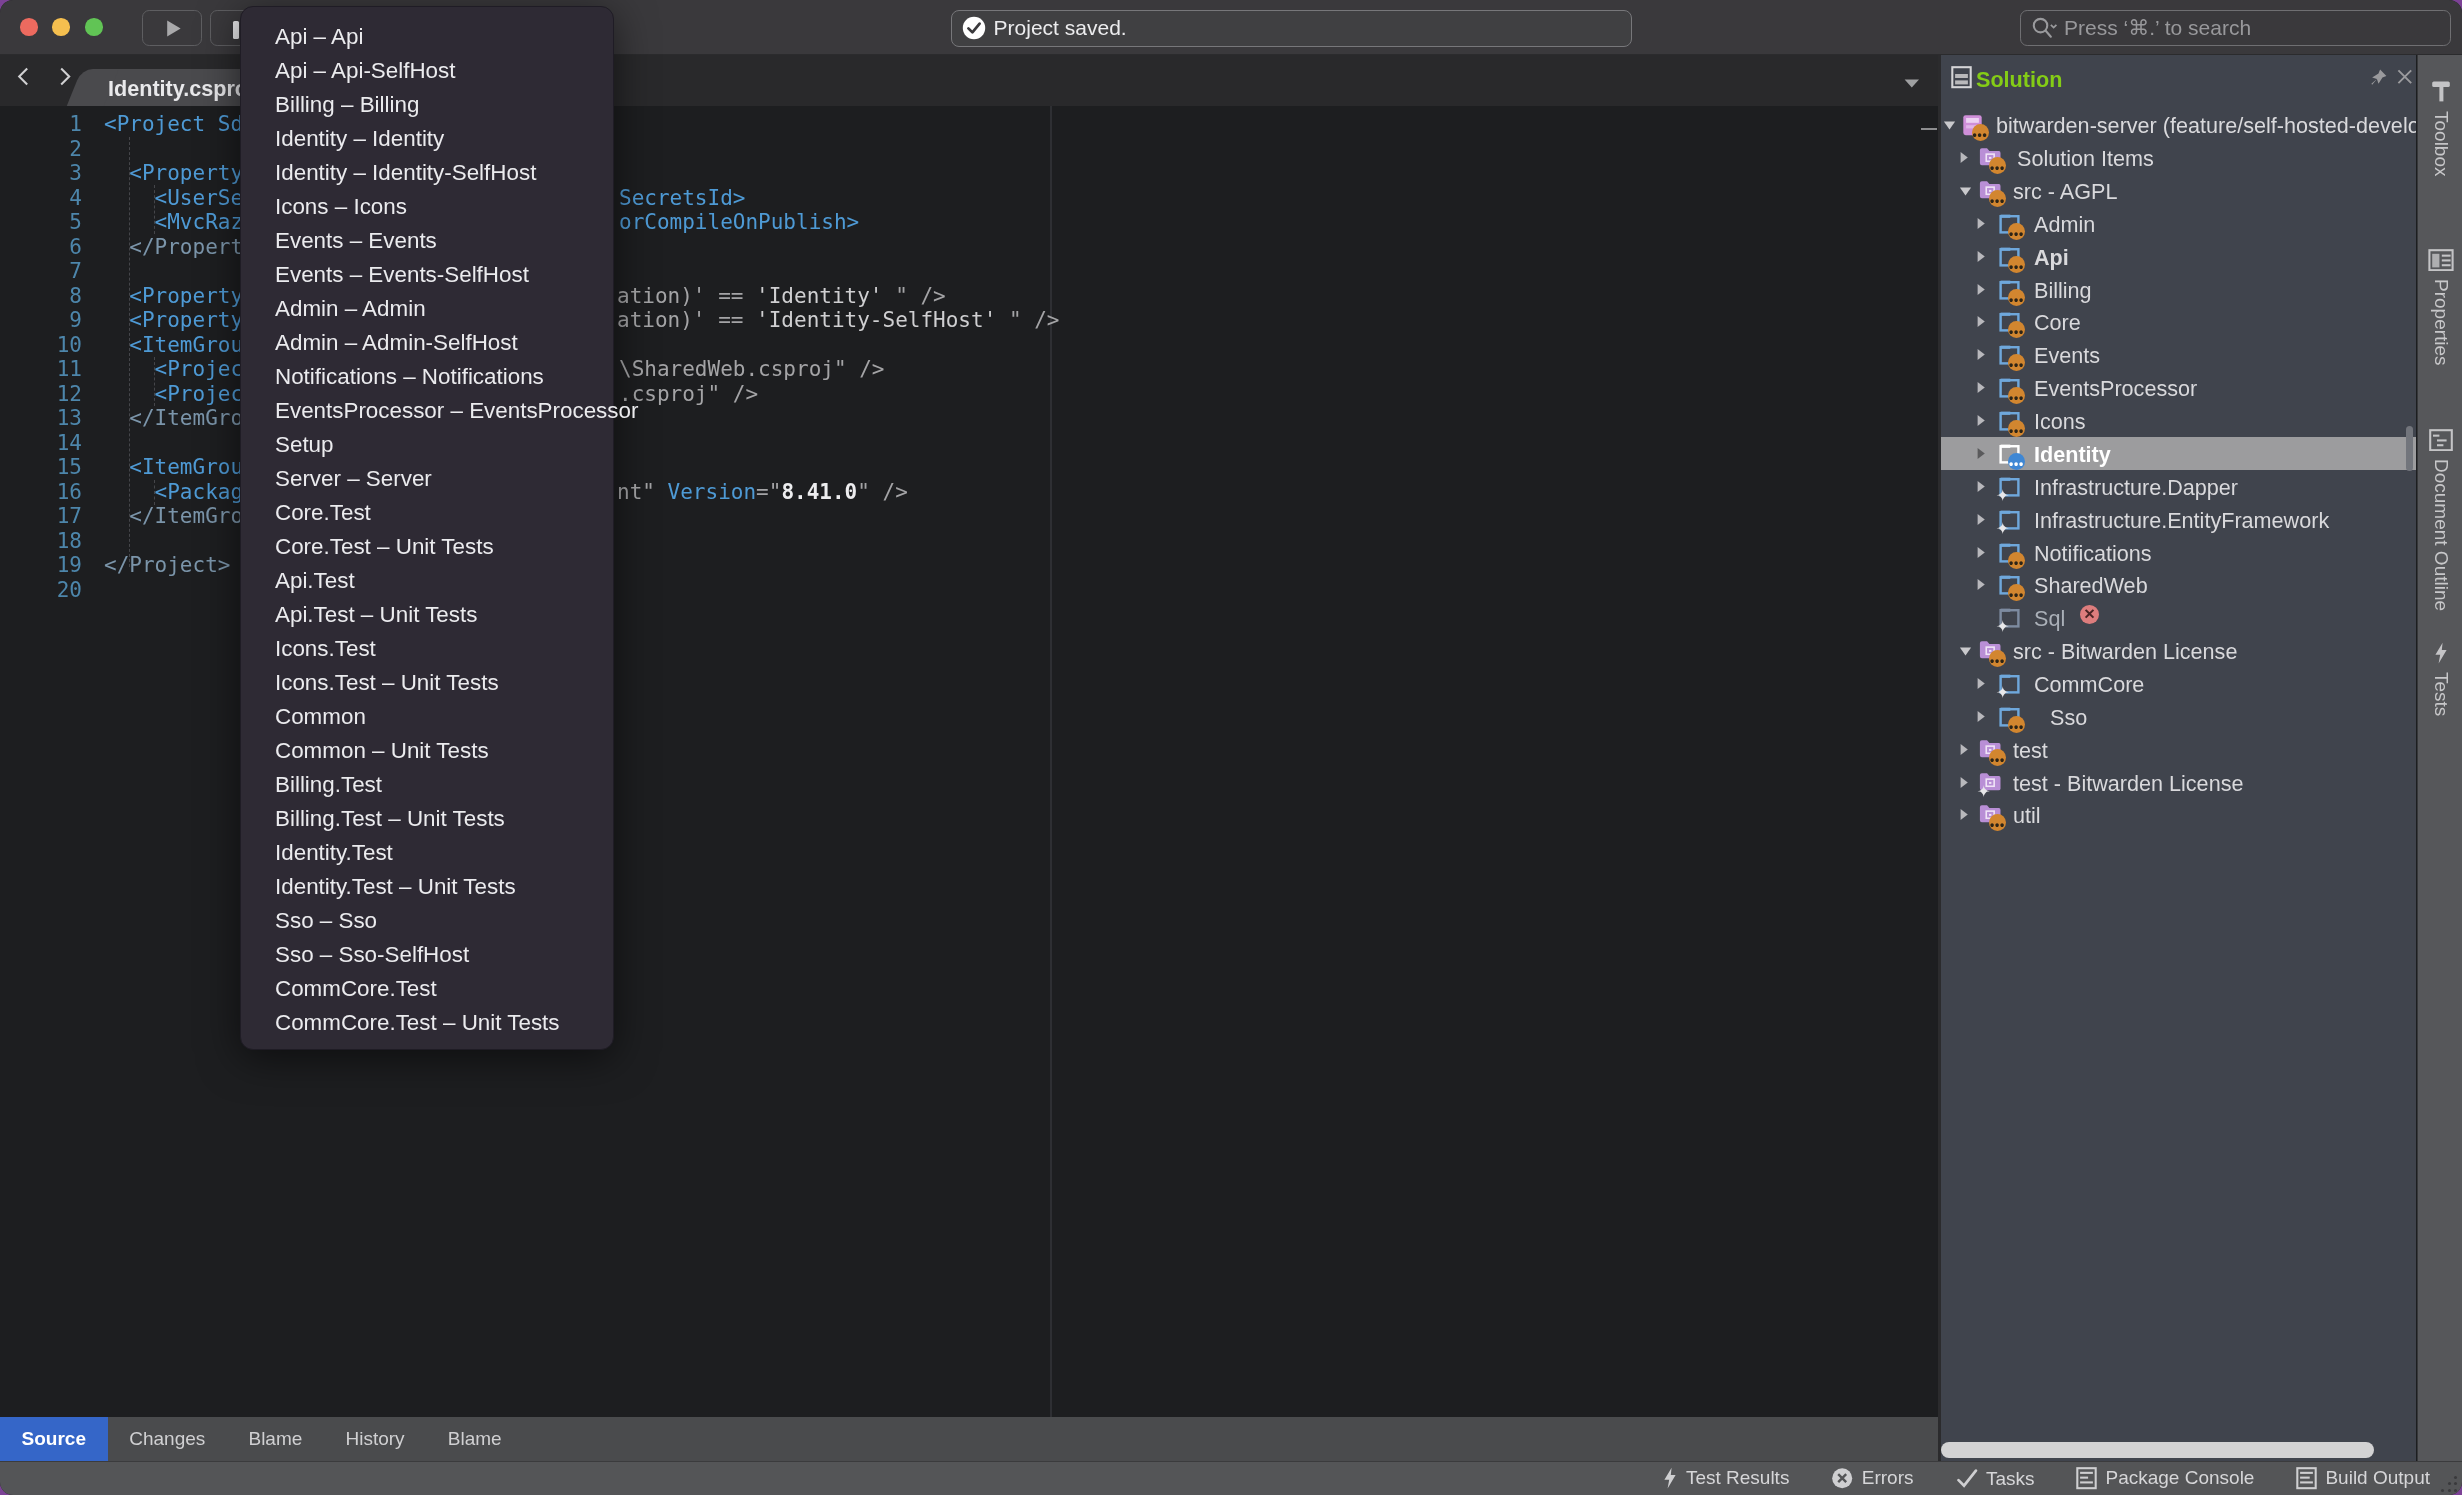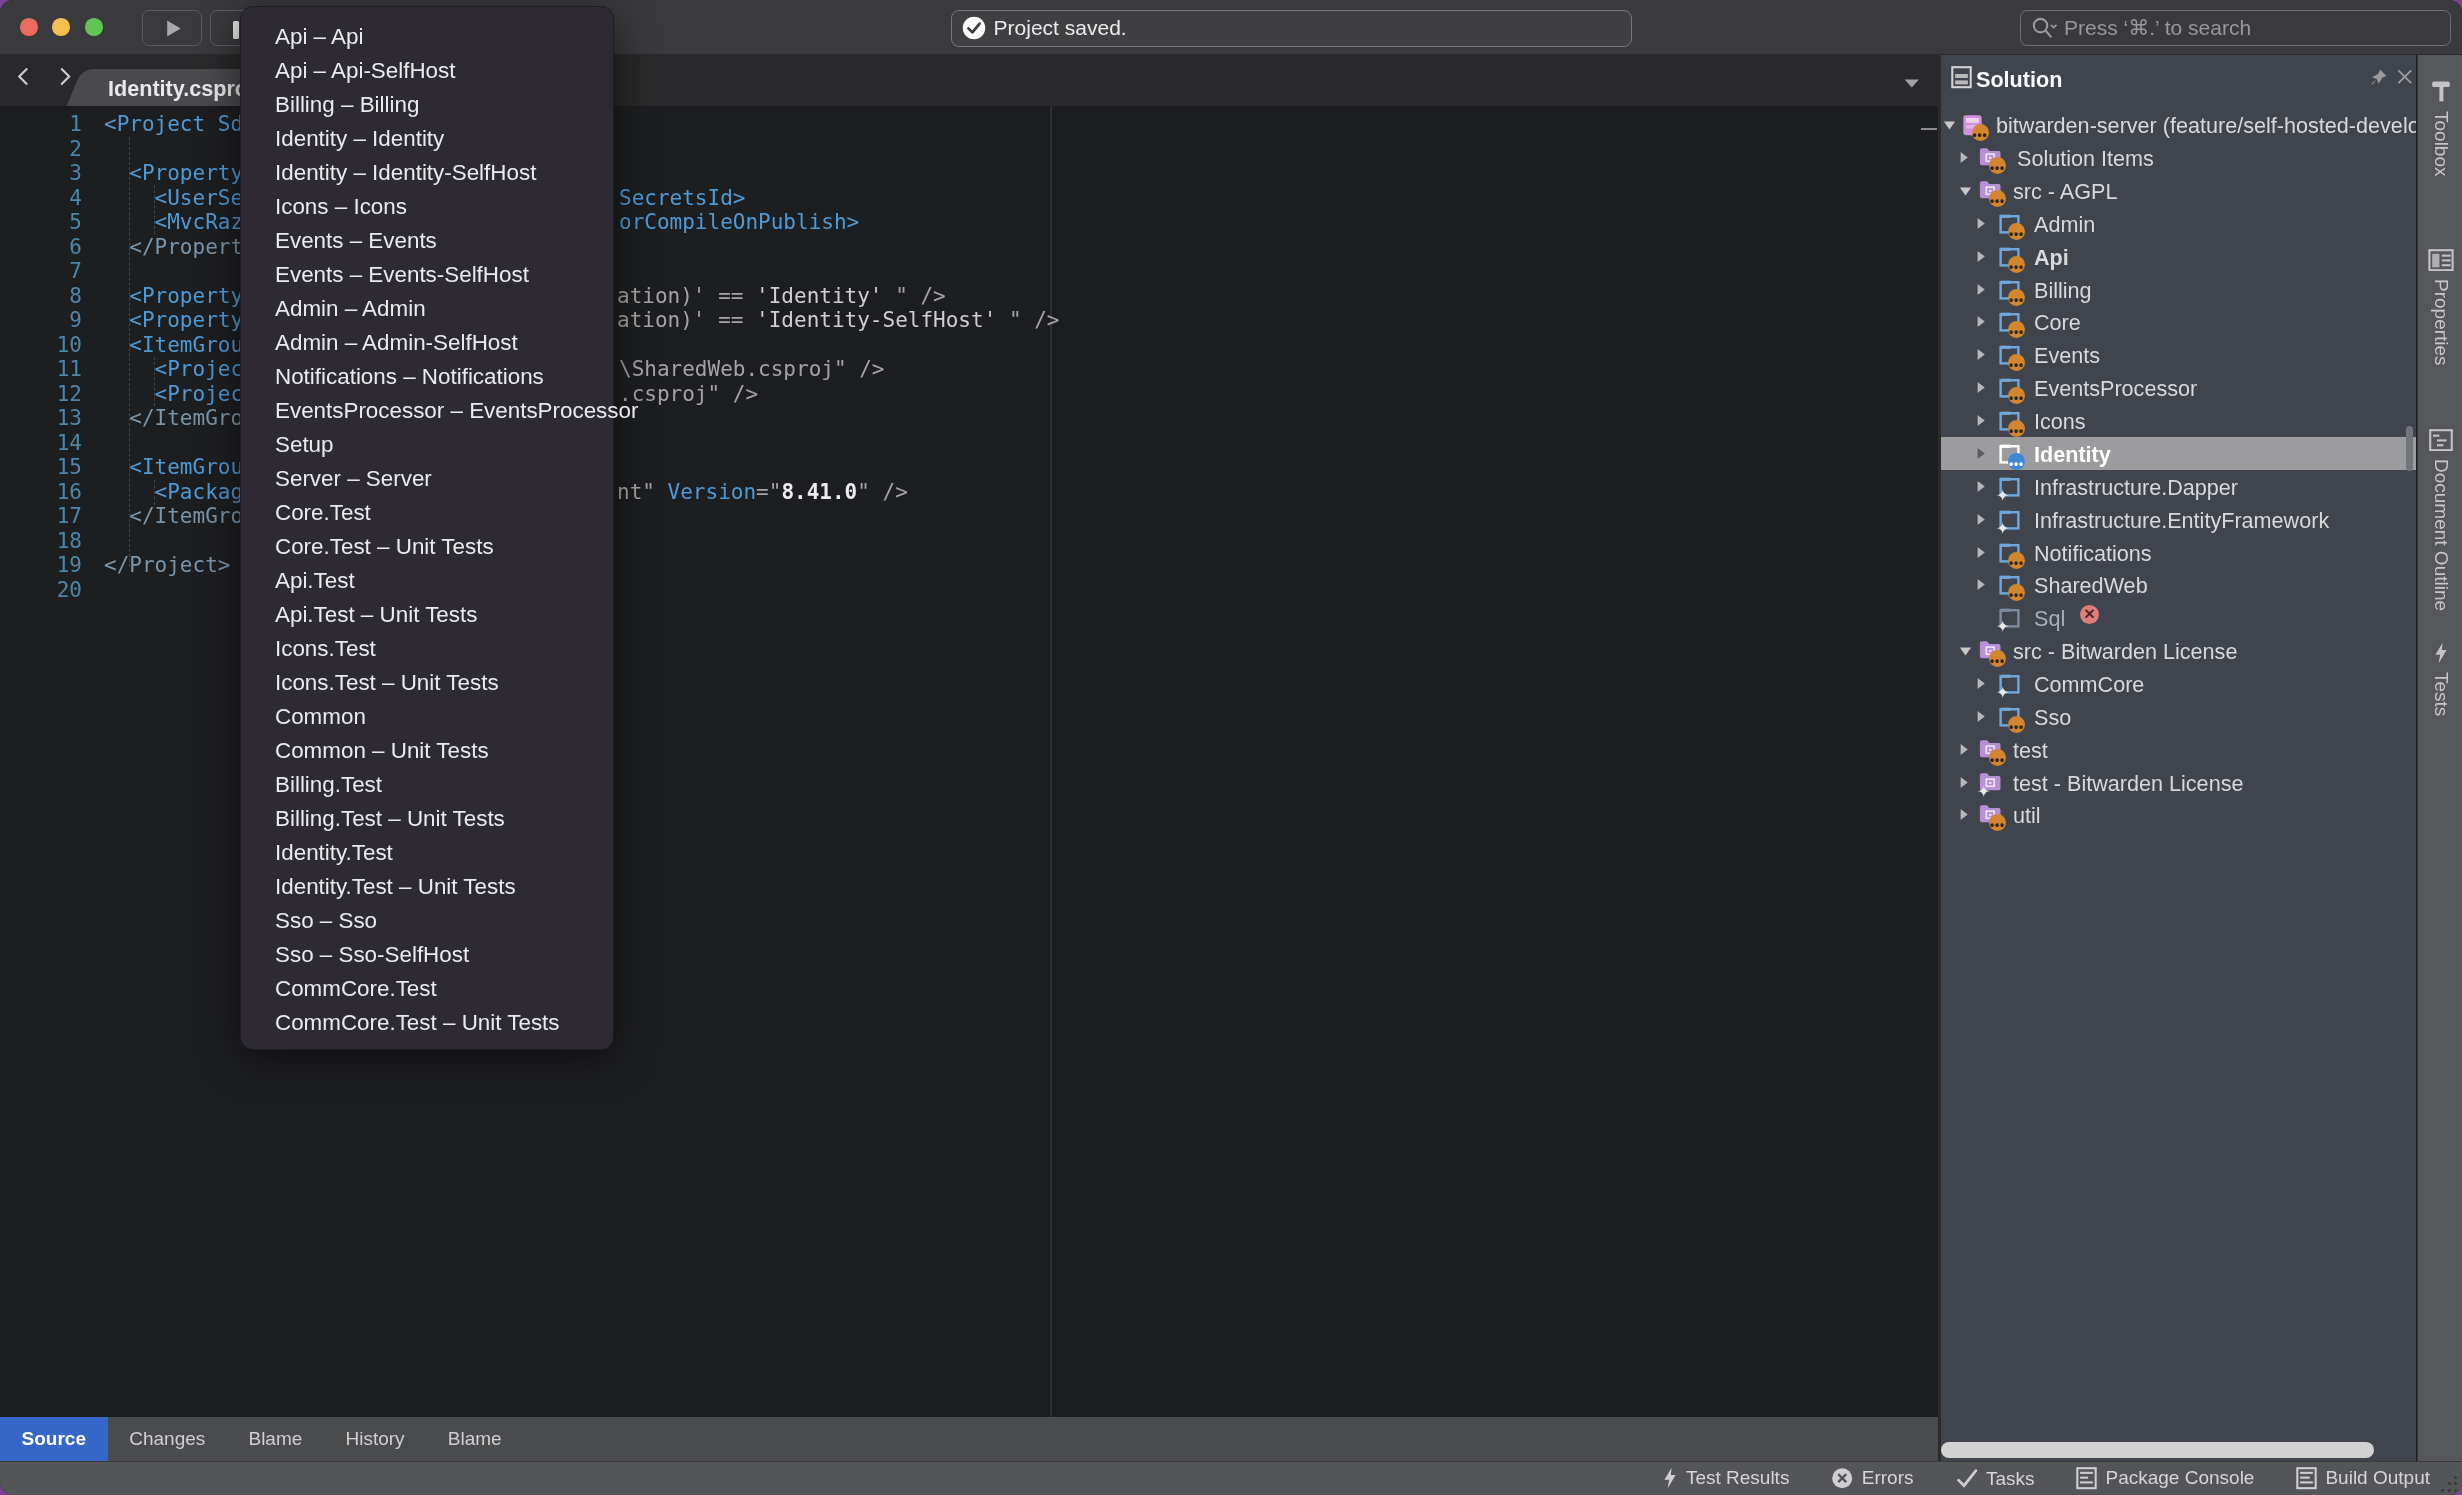--- a/index.html
+++ b/index.html
@@ -47,21 +47,21 @@
   .iguide { position:absolute; border-left:1.6px dashed #45464a; width:0; }
 
   
   .runmenu { position:absolute; left:240px; top:5.6px; width:374px; height:1044px; background:#2e2a34; border:0.8px solid #1f1c25; border-radius:13px; box-shadow:0 8px 40px rgba(0,0,0,.55); padding-top:13.6px; z-index:50; }
   .runmenu .mi { height:34px; line-height:34px; padding-left:34px; color:#ebebee; font-size:22.4px; white-space:nowrap; }
 
   
   .splitter { position:absolute; left:1938px; top:55px; width:3.2px; height:1406px; background:#2b2b2d; }
   .solution { position:absolute; left:1941px; top:55px; width:475px; height:1406px; background:#40444d; overflow:hidden; }
   .sol-head { position:absolute; left:0; top:0; width:100%; height:46px; }
-  .sol-title { position:absolute; left:35px; top:12px; font-size:21.6px; font-weight:bold; color:#ffffff; }
+  .sol-title { position:absolute; left:35px; top:12px; font-size:21.6px; font-weight:bold; color:#84cc16; }
   .tree-row { position:absolute; width:100%; height:33px; }
   .tree-row .rowlabel { position:absolute; top:4.8px; font-size:21.6px; color:#d9d9dc; white-space:nowrap; }
   .sel-band { position:absolute; left:0; top:382px; width:100%; height:33px; background:#9c9c9e; }
   .hthumb { position:absolute; left:0px; top:1387px; width:433px; height:16px; background:#d2d2d3; border-radius:8px; }
   .vthumb { position:absolute; left:465px; top:371px; width:7.2px; height:45px; background:#72757c; border-radius:4px; }
   .badge { position:absolute; width:17px; height:17px; border-radius:50%; display:flex; align-items:center; justify-content:center; }
   .badge.orange { background:#d2862f; }
   .badge.blue { background:#3f87d4; }
   .badge .dots { color:#2c2417; font-size:12px; font-weight:bold; letter-spacing:0.8px; line-height:6.4px; margin-top:5.6px; }
   .badge.blue .dots { color:#ffffff; }
@@ -448,21 +448,21 @@
           <span style="position: absolute; left: 35px; top: 9.6px;"><svg width="9.6" height="13" viewBox="0 0 12 16">
               <path d="M2 1 L11 8 L2 15 Z" fill="#b8b8bc"></path>
             </svg></span>
           <span style="position: absolute; left: 58px; top: 5.6px;"><svg width="21" height="21" viewBox="0 0 26 26">
               <rect x="2" y="4" width="22" height="20" fill="none" stroke="#6fa8dc" stroke-width="3"></rect>
               <rect x="2" y="2" width="12" height="4" fill="#6fa8dc"></rect>
             </svg></span>
           <span class="badge orange" style="left: 67px; top: 16px;">
             <span class="dots">•••</span>
           </span>
-          <span class="rowlabel" style="left: 93px;">Sso</span>
+          <span class="rowlabel" style="left: 109px;">Sso</span>
         </div>
         <div class="tree-row" style="top: 678px;">
           <span style="position: absolute; left: 17.6px; top: 9.6px;"><svg width="9.6" height="13" viewBox="0 0 12 16">
               <path d="M2 1 L11 8 L2 15 Z" fill="#b8b8bc"></path>
             </svg></span>
           <span style="position: absolute; left: 38px; top: 5.6px;"><svg width="22.4" height="19" viewBox="0 0 28 24">
               <path d="M1 4 Q1 1.5 3.5 1.5 L10 1.5 L13 5 L25 5 Q27 5 27 7.5 L27 21 Q27 23 24.5 23 L3.5 23 Q1 23 1 20.5 Z" fill="#b98fd6"></path>
               <rect x="9" y="9" width="10" height="9" fill="none" stroke="#f0e4f7" stroke-width="2"></rect>
               <rect x="12.5" y="12.5" width="3" height="2.5" fill="#f0e4f7"></rect>
             </svg></span>

